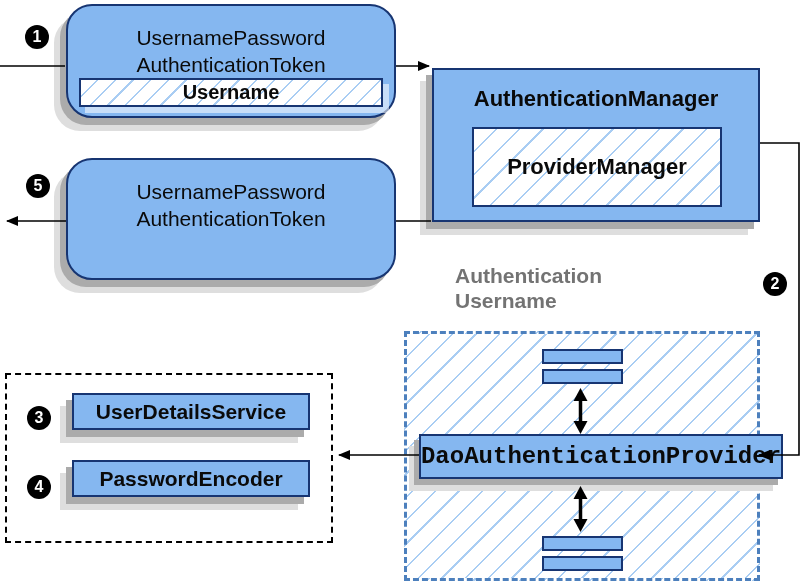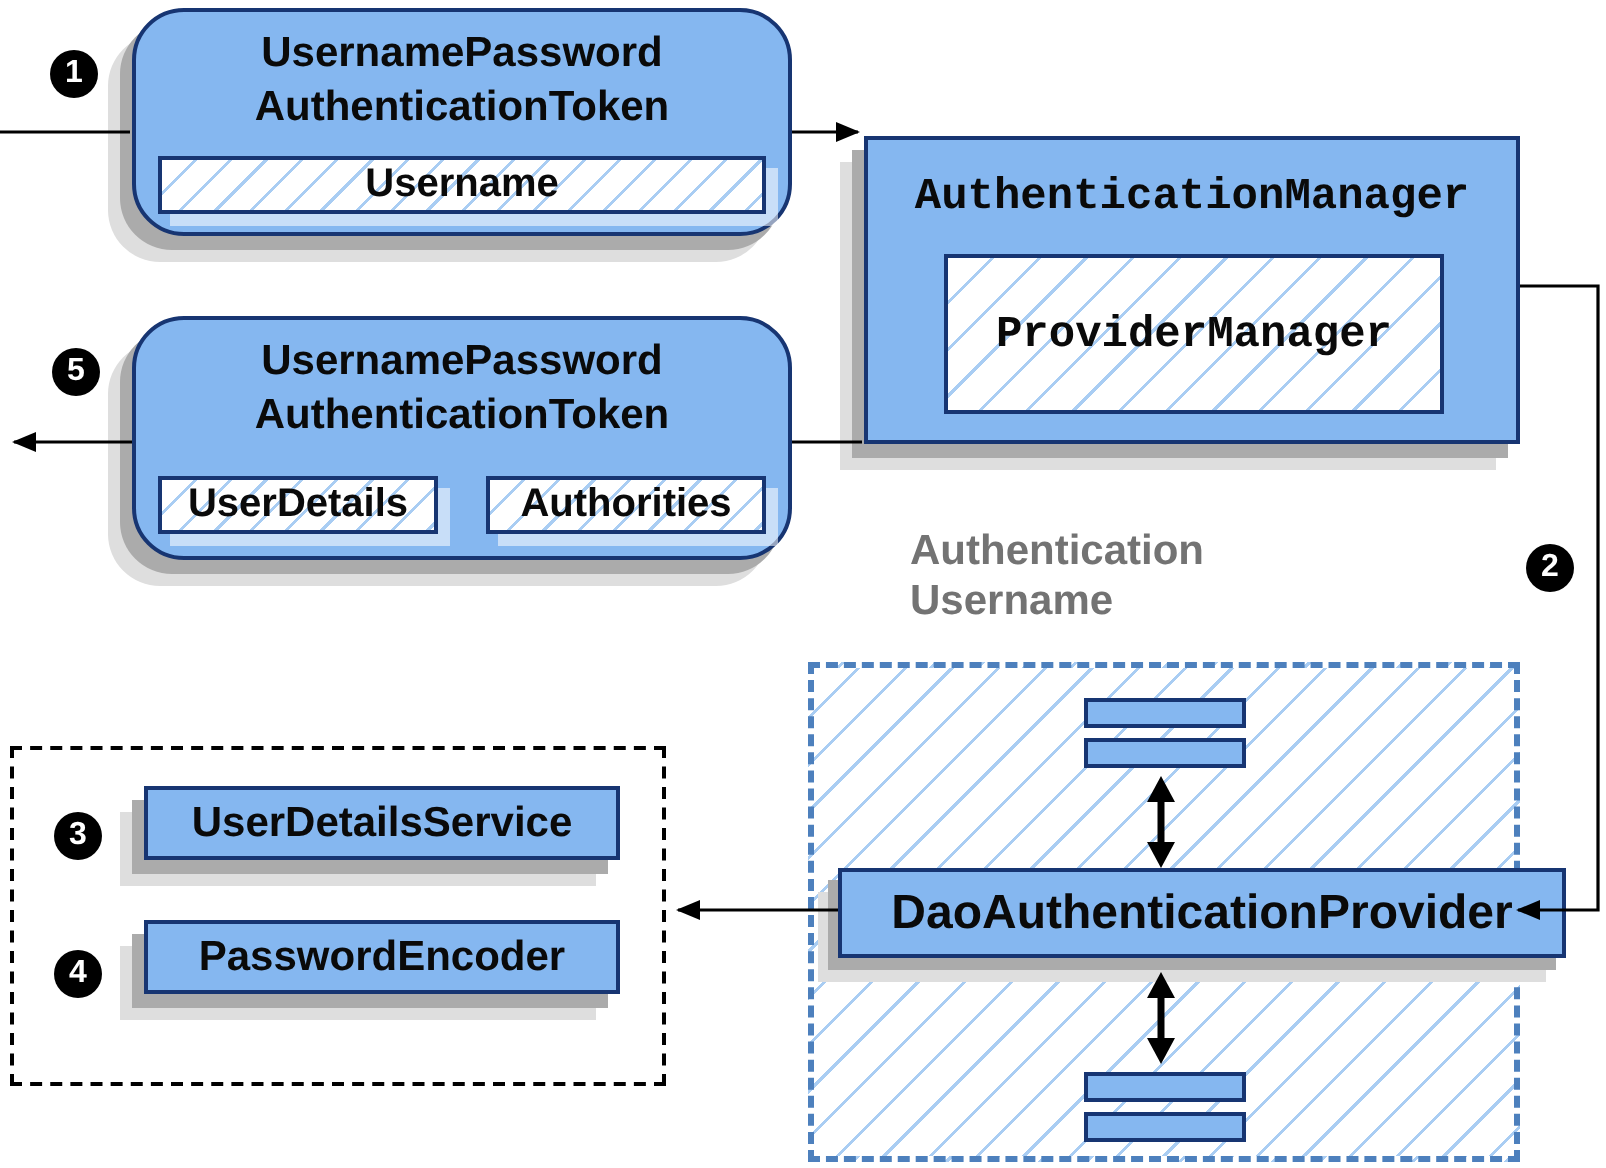--- a/index.html
+++ b/index.html
@@ -15,21 +15,21 @@
   body{background:#ffffff;font-family:"Liberation Sans", sans-serif;}
   .canvas{position:relative;width:803px;height:584px;background:#ffffff;overflow:hidden;}
 
   .blue-box{
     position:absolute;
     background:var(--box-fill);
     border:2px solid var(--box-border);
     box-shadow:-6px 7px 0 var(--shadow-dark), -12px 13px 0 var(--shadow-light);
   }
   .rounded{border-radius:26px;}
-  .token-title{padding-top:7px;text-align:center;font-weight:bold;font-size:21px;line-height:27px;color:#0a0a0a;}
+  .token-title{padding-top:18px;text-align:center;font-weight:normal;font-size:21px;line-height:27px;color:#0a0a0a;}
   .fields-row{position:absolute;left:11px;right:11px;bottom:9px;display:flex;gap:24px;}
   .field{
     flex:1;height:29px;display:flex;align-items:center;justify-content:center;
     border:2px solid var(--box-border);
     background:#fff repeating-linear-gradient(135deg,#ffffff 0 11px,var(--hatch-line) 11px 12.5px);
     font-weight:bold;font-size:20px;color:#0a0a0a;
     box-shadow:6px 6px 0 rgba(255,255,255,0.55);
   }
   .hatch16{background:#fff repeating-linear-gradient(135deg,#ffffff 0 15px,var(--hatch-line) 15px 16.5px);}
 
@@ -89,45 +89,41 @@
   <div class="blue-box rounded" style="left:66px;top:4px;width:330px;height:114px;">
     <div class="token-title">
       <div>UsernamePassword</div>
       <div>AuthenticationToken</div>
     </div>
     <div class="fields-row">
       <div class="field">Username</div>
     </div>
   </div>
 
-  <div class="blue-box" style="left:432px;top:68px;width:328px;height:154px;font-family:Liberation Mono, monospace;">
+  <div class="blue-box" style="left:432px;top:68px;width:328px;height:154px;">
     <div class="am-title">AuthenticationManager</div>
     <div class="pm-box hatch16">ProviderManager</div>
   </div>
 
   <div class="blue-box rounded" style="left:66px;top:158px;width:330px;height:122px;">
     <div class="token-title">
       <div>UsernamePassword</div>
       <div>AuthenticationToken</div>
-    </div>
-    <div class="fields-row" style="bottom:11px;">
-      <div class="field">UserDetails</div>
-      <div class="field">Authorities</div>
     </div>
   </div>
 
   <div class="providers-heading">
     <div>Authentication</div>
     <div>Username</div>
   </div>
 
   <div class="providers-box hatch16"></div>
   <div class="slot-bar" style="top:349px;"></div>
   <div class="slot-bar" style="top:369px;"></div>
-  <div class="dao-box blue-box" style="left:419px;top:434px;width:364px;height:45px;">DaoAuthenticationProvider</div>
+  <div class="dao-box blue-box" style="left:419px;top:434px;width:364px;height:45px;font-family:Liberation Mono, monospace;">DaoAuthenticationProvider</div>
   <div class="slot-bar" style="top:536px;"></div>
   <div class="slot-bar" style="top:556px;"></div>
 
   <div class="collab-box"></div>
   <div class="collab-item blue-box" style="top:393px;">UserDetailsService</div>
   <div class="collab-item blue-box" style="top:460px;">PasswordEncoder</div>
 
   <svg class="connectors" viewBox="0 0 803 584" xmlns="http://www.w3.org/2000/svg">
     <defs>
       <marker id="ah" markerUnits="userSpaceOnUse" markerWidth="12" markerHeight="10" refX="11" refY="5" orient="auto">

